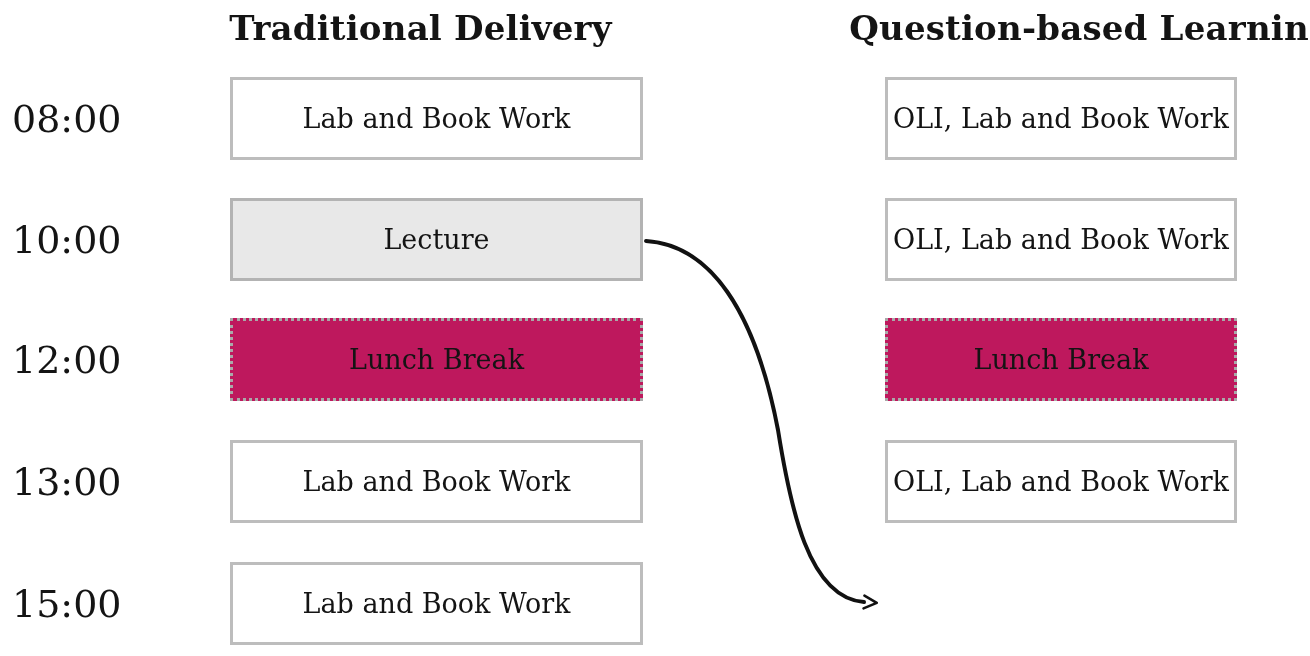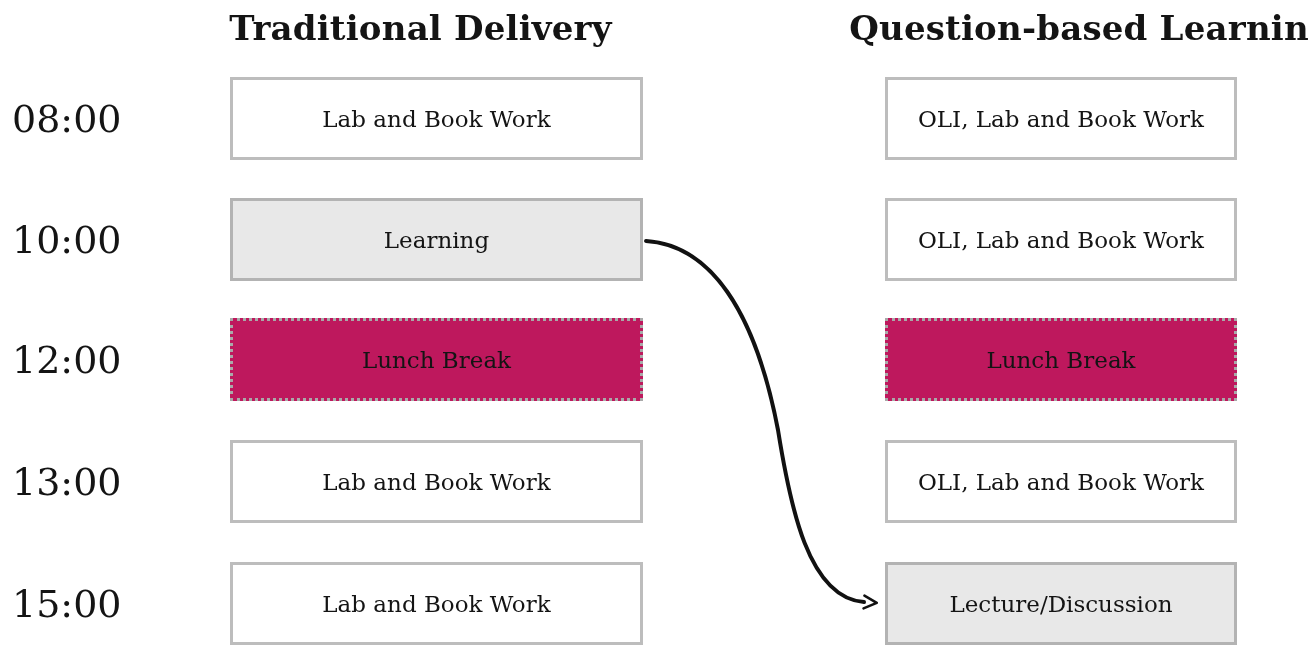--- a/index.html
+++ b/index.html
@@ -42,21 +42,21 @@
     white-space: nowrap;
   }
 
   .slot-box {
     position: absolute;
     height: 83px;
     box-sizing: border-box;
     display: flex;
     align-items: center;
     justify-content: center;
-    font-size: 23px;
+    font-size: 27px;
     white-space: nowrap;
     background: #ffffff;
     border: 3px solid #bdbdbd;
   }
   .slot-box.col-left  { left: 230px; width: 413px; }
   .slot-box.col-right { left: 885px; width: 352px; }
 
   .slot-box.style-solid     { border: 3px solid #bdbdbd; background: #ffffff; }
   .slot-box.style-highlight { border: 3px solid #b3b3b3; background: #e8e8e8; }
   .slot-box.style-dotted    { border: 3px dotted #a9a9a9; background: #be185d; }
@@ -87,21 +87,21 @@
   <div class="time-label row-y-0">08:00</div>
   <div class="slot-box col-left row-y-0 style-solid">
     <span>Lab and Book Work</span>
   </div>
   <div class="slot-box col-right row-y-0 style-solid">
     <span>OLI, Lab and Book Work</span>
   </div>
 
   <div class="time-label row-y-1">10:00</div>
   <div class="slot-box col-left row-y-1 style-highlight">
-    <span>Learning</span>
+    <span>Lecture</span>
   </div>
   <div class="slot-box col-right row-y-1 style-solid">
     <span>OLI, Lab and Book Work</span>
   </div>
 
   <div class="time-label row-y-2">12:00</div>
   <div class="slot-box col-left row-y-2 style-dotted">
     <span>Lunch Break</span>
   </div>
   <div class="slot-box col-right row-y-2 style-dotted">
@@ -113,23 +113,20 @@
     <span>Lab and Book Work</span>
   </div>
   <div class="slot-box col-right row-y-3 style-solid">
     <span>OLI, Lab and Book Work</span>
   </div>
 
   <div class="time-label row-y-4">15:00</div>
   <div class="slot-box col-left row-y-4 style-solid">
     <span>Lab and Book Work</span>
   </div>
-  <div class="slot-box col-right row-y-4 style-highlight">
-    <span>Lecture/Discussion</span>
-  </div>
 
   <svg class="arrow-overlay" width="1310" height="656" viewBox="0 0 1310 656" xmlns="http://www.w3.org/2000/svg">
     <defs>
       <marker id="arrowhead" viewBox="0 0 10 10" refX="1" refY="5" markerWidth="4" markerHeight="4" orient="auto-start-reverse">
         <path d="M 1 1 L 9 5 L 1 9" fill="none" stroke="#111111" stroke-width="1.6" stroke-linecap="round" stroke-linejoin="round"></path>
       </marker>
     </defs>
     <path d="M 646 241 C 710 245 755 310 778 430 C 790 505 808 598 864 602" fill="none" stroke="#111111" stroke-width="4" stroke-linecap="round" marker-end="url(#arrowhead)"></path>
   </svg>
 

